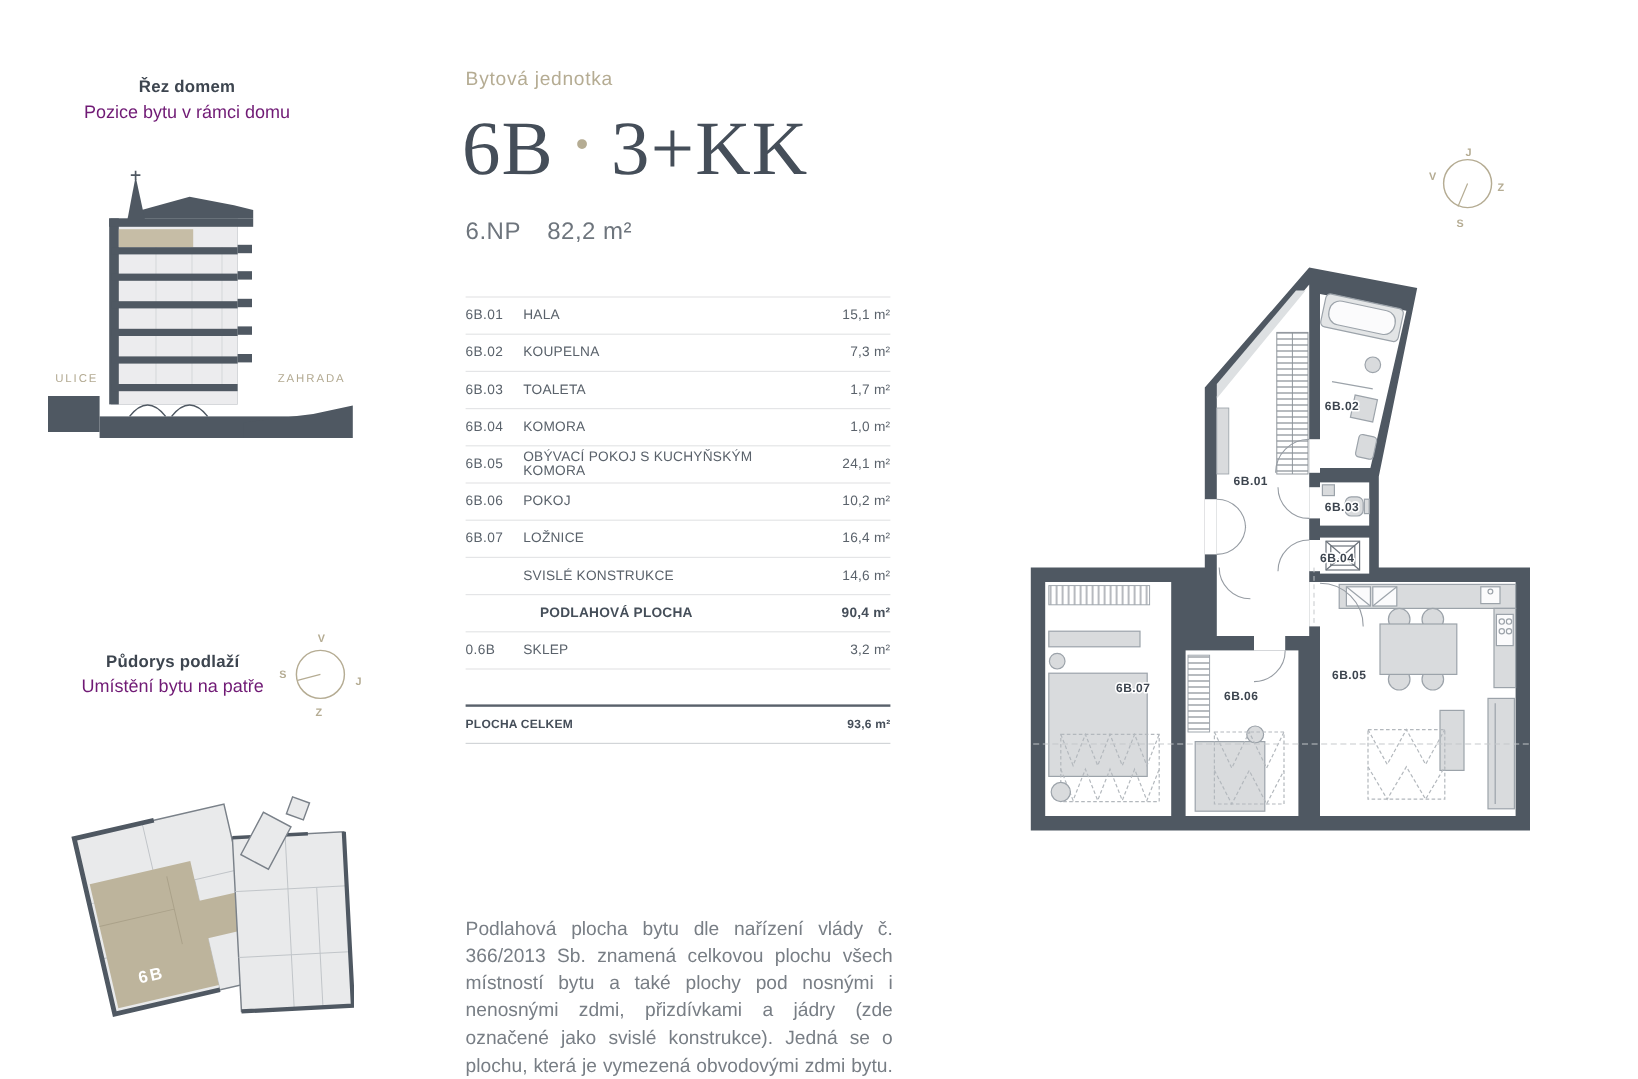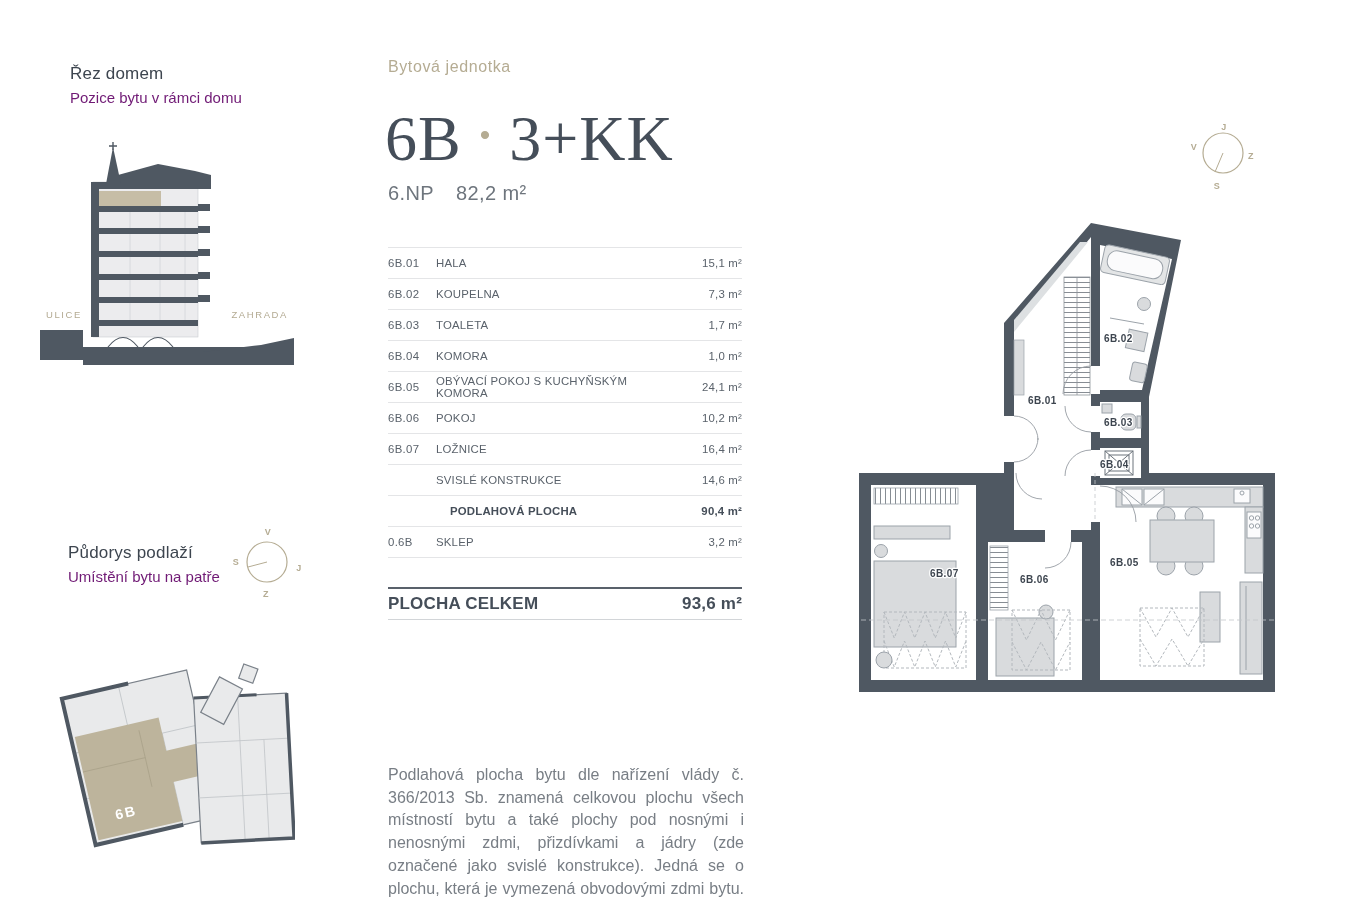--- a/index.html
+++ b/index.html
@@ -1,42 +1,42 @@
 <!DOCTYPE html>
 <html><head>
 <meta charset="utf-8">
 <style>
   html,body{margin:0;padding:0;background:#ffffff;}
   body{width:1365px;height:899px;position:relative;overflow:hidden;
        font-family:"Liberation Sans","DejaVu Sans",sans-serif;color:#5a626b;}
   .abs{position:absolute;}
 
   
-  .sec-title{font-weight:400;font-size:17px;color:#3d454f;letter-spacing:.2px;}
+  .sec-title{font-weight:700;font-size:14px;color:#3d454f;letter-spacing:.2px;text-align:center;}
   .sec-sub{font-size:15px;color:#701a75;margin-top:5px;}
 
   
   .eyebrow{font-size:16px;color:#b5ac93;letter-spacing:.6px;}
   .big{font-family:"Liberation Serif","DejaVu Serif",serif;font-size:64px;color:#454e59;letter-spacing:1px;line-height:1;}
   .sep{display:inline-block;font-size:30px;color:#b5ac93;vertical-align:15px;margin:0 18px;
        font-family:"Liberation Sans",sans-serif;}
   .floorline{font-size:20px;color:#6e757d;letter-spacing:.4px;}
   .floorline span{margin-right:16px;margin-top:48px;}
 
   
   .rtable{width:354px;font-size:11.4px;color:#5a626b;}
   .row{display:flex;align-items:center;height:30px;border-bottom:1px solid #e4e5e7;}
   .row.first{border-top:1px solid #e4e5e7;}
   .code{width:48px;letter-spacing:.3px;}
   .name{flex:1;letter-spacing:.2px;}
   .area{width:74px;text-align:right;letter-spacing:.2px;}
   .bold{font-weight:700;color:#454e59;gap:14px;}
   .total{display:flex;align-items:center;height:30px;margin-top:29px;
          border-top:2px solid #59616b;border-bottom:1px solid #d2d5d8;
-         font-weight:700;color:#454e59;font-size:17px;}
+         font-weight:700;color:#454e59;font-size:10px;}
   .total .name{flex:1;}
 
   .disclaimer{width:356px;font-size:16px;line-height:1.42;color:#787e85;text-align:justify;}
 
   
   .plbl{font:700 10px "Liberation Sans",sans-serif;fill:#3d454f;letter-spacing:.4px;
         paint-order:stroke;stroke:#ffffff;stroke-width:2.5px;stroke-linejoin:round;}
   .cl{font:600 9px "Liberation Sans",sans-serif;fill:#b5ac93;letter-spacing:.5px;}
   .maplbl{font:9.5px "Liberation Sans",sans-serif;fill:#b3aa92;letter-spacing:1.6px;}
   .unitlbl{font:700 14px "Liberation Sans",sans-serif;fill:#ffffff;letter-spacing:2px;}
@@ -80,21 +80,21 @@
     <g>
       <path d="M75,5 L68,42 L83,42 Z" fill="#4f5862"></path>
       <path d="M75,0 V8 M71,4 H79" stroke="#4f5862" stroke-width="1.4" fill="none"></path>
     </g>
   </g>
   <text class="maplbl" x="8" y="176">ULICE</text>
   <text class="maplbl" x="250" y="176" text-anchor="end">ZAHRADA</text>
 </svg>
 
 <div class="abs eyebrow" style="left:388px;top:58px;">Bytová jednotka</div>
-<div class="abs big" style="left:385px;top:92px;margin-top:15px;">
+<div class="abs big" style="left:385px;top:92px;">
   <span>6B</span><span class="sep">•</span><span>3+KK</span>
 </div>
 <div class="abs floorline" style="left:388px;top:182px;">
   <span>6.NP</span>
   <span>82,2 m²</span>
 </div>
 
 <div class="abs rtable" style="left:388px;top:247px;">
   <div class="row first">
     <span class="code">6B.01</span>

